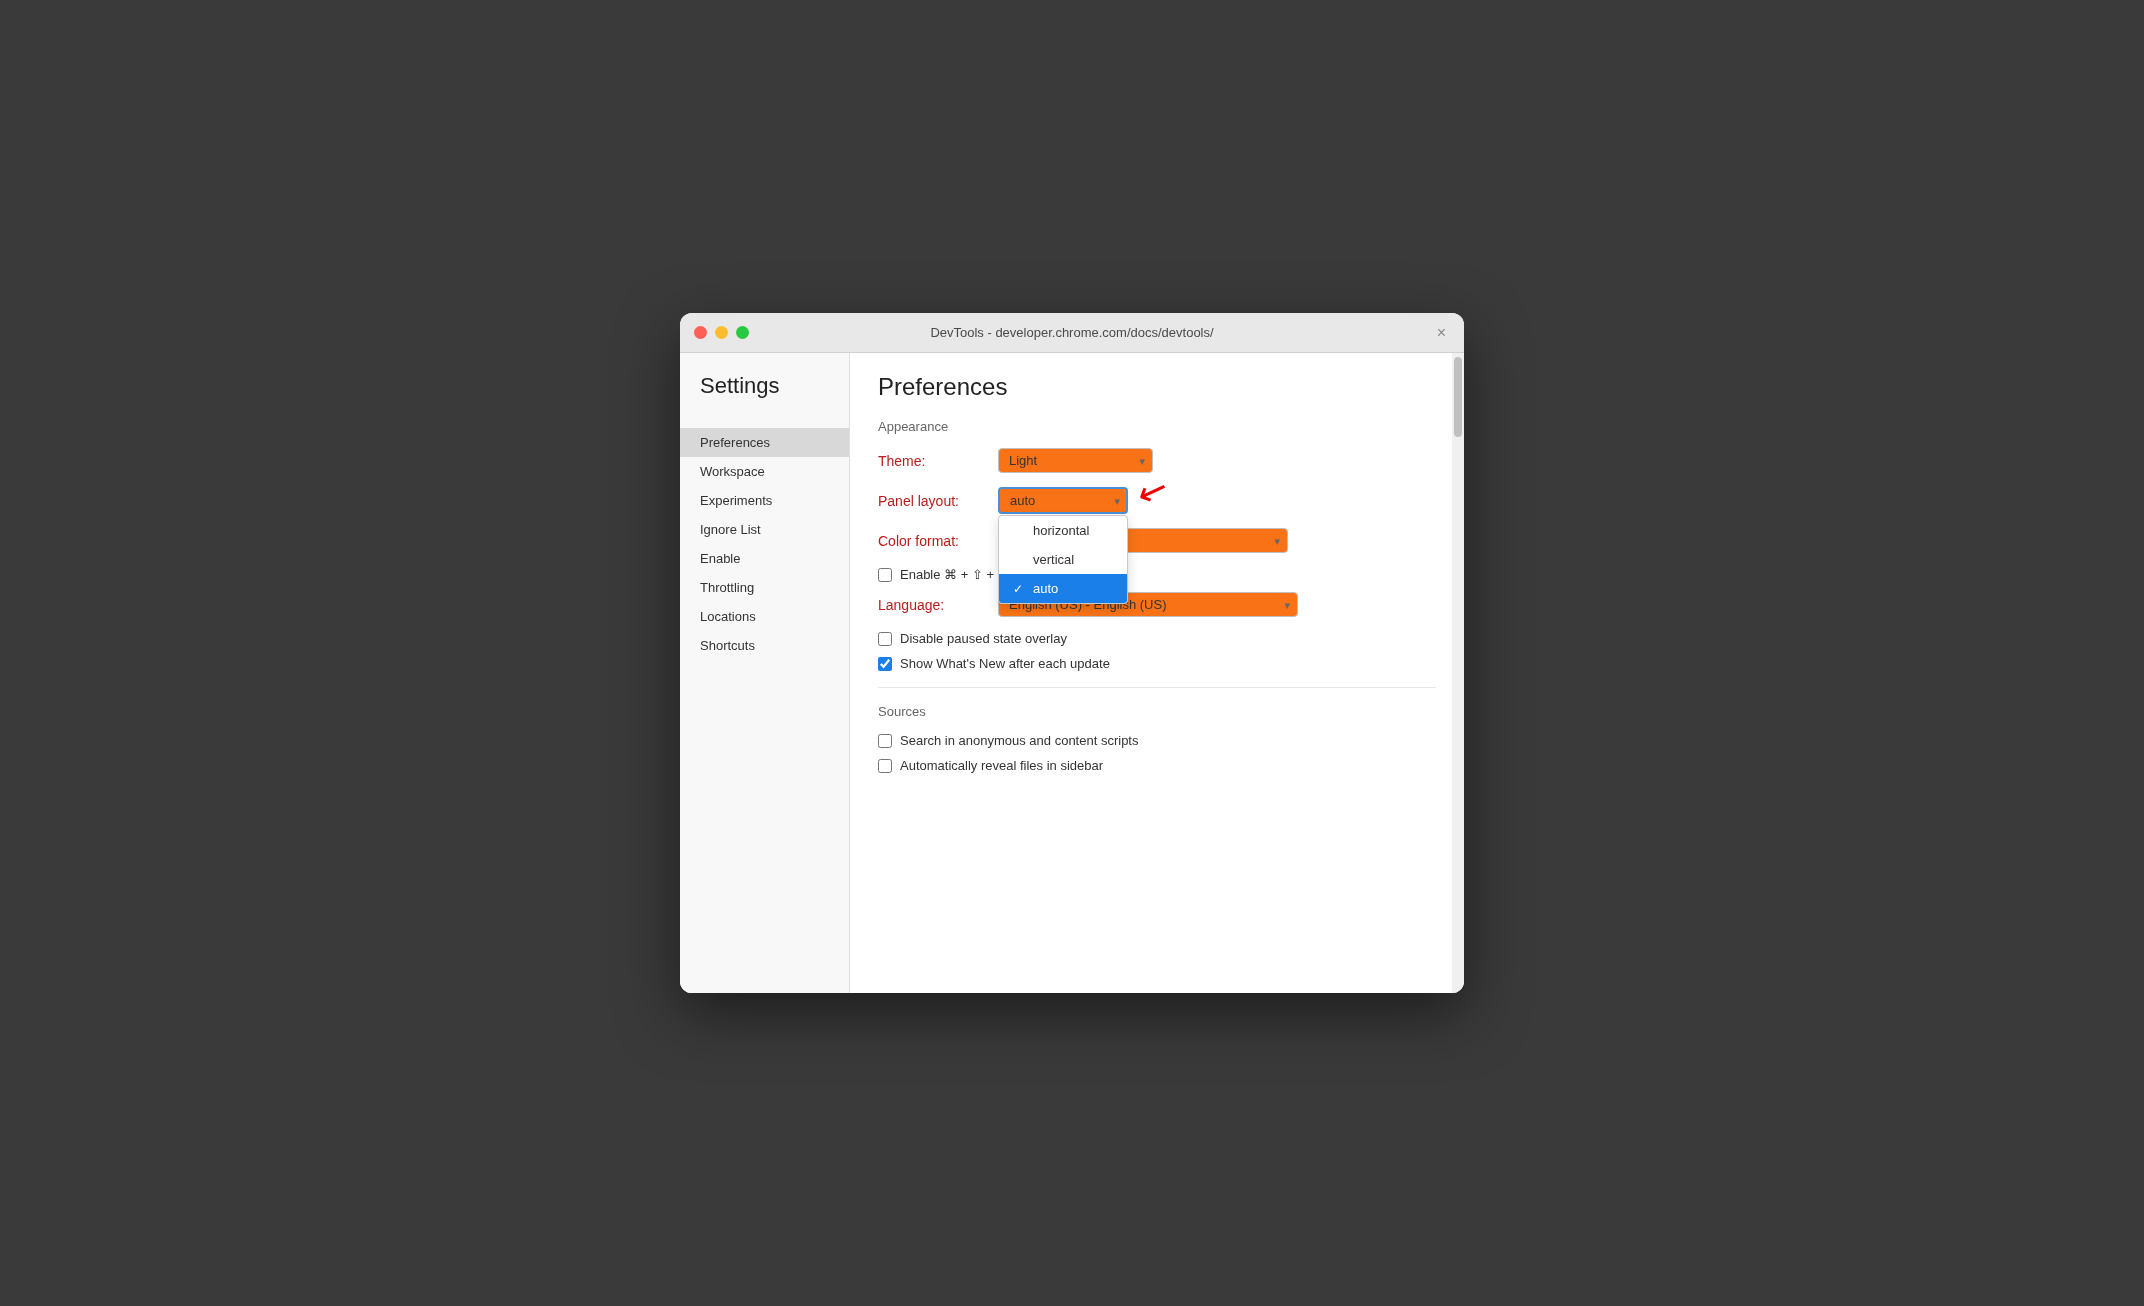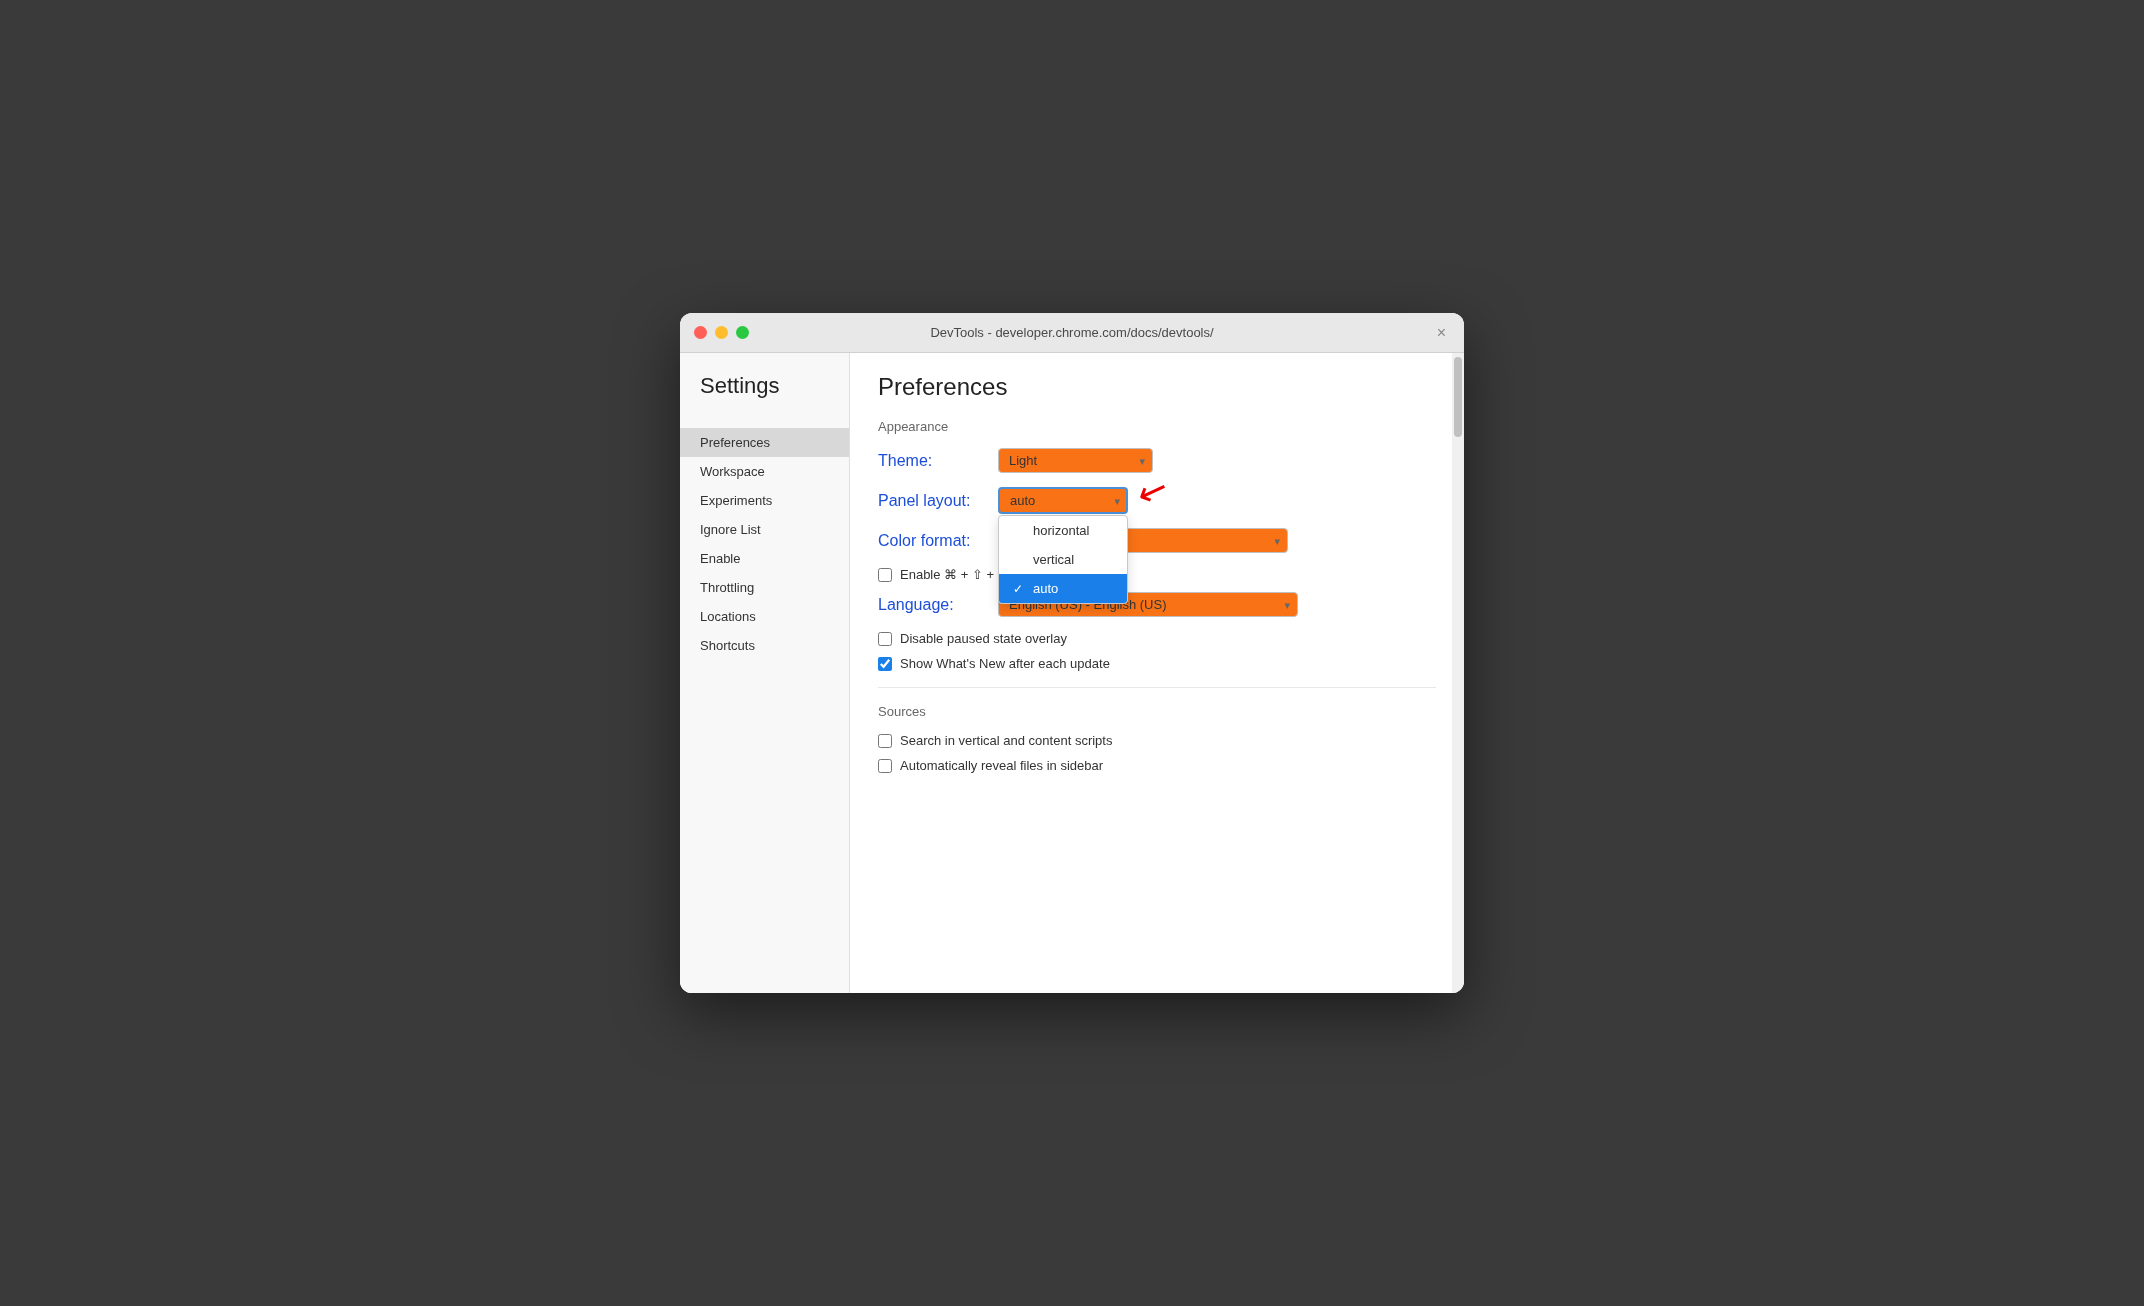--- a/index.html
+++ b/index.html
@@ -142,22 +142,22 @@
     }
 
     .setting-row {
       display: flex;
       align-items: center;
       margin-bottom: 14px;
       position: relative;
     }
 
     .setting-label {
-      font-size: 16px;
-      color: #1d4ed8;
+      font-size: 14px;
+      color: #b91c1c;
       width: 120px;
       flex-shrink: 0;
     }
 
     .select-wrapper {
       position: relative;
       display: inline-block;
     }
 
     .setting-select {
@@ -386,21 +386,21 @@
         </div>
       </div>
 
       <div class="divider"></div>
 
       <div class="sources-section">
         <div class="section-title">Sources</div>
 
         <div class="checkbox-row">
           <input type="checkbox" style="">
-          <span>Search in vertical and content scripts</span>
+          <span>Search in anonymous and content scripts</span>
         </div>
 
         <div class="checkbox-row">
           <input type="checkbox" style="">
           <span>Automatically reveal files in sidebar</span>
         </div>
       </div>
 
       <div class="scrollbar">
         <div class="scrollbar-thumb"></div>

